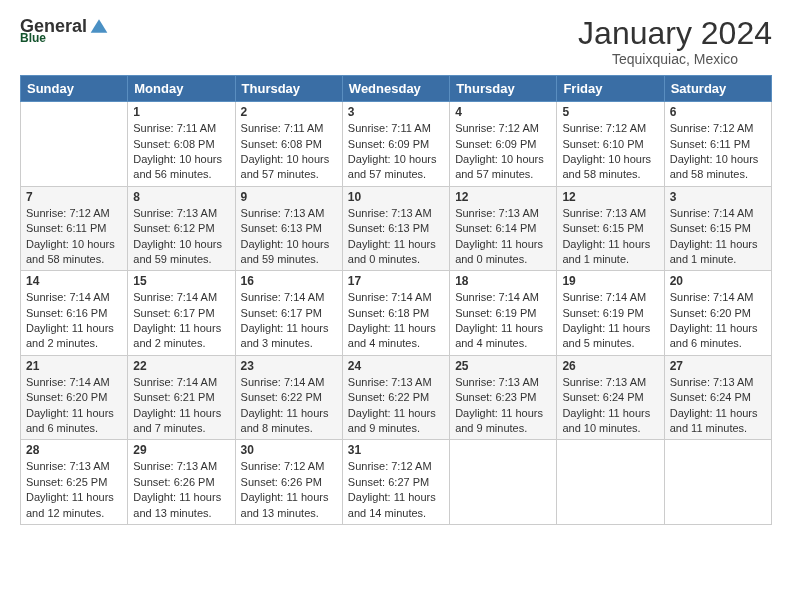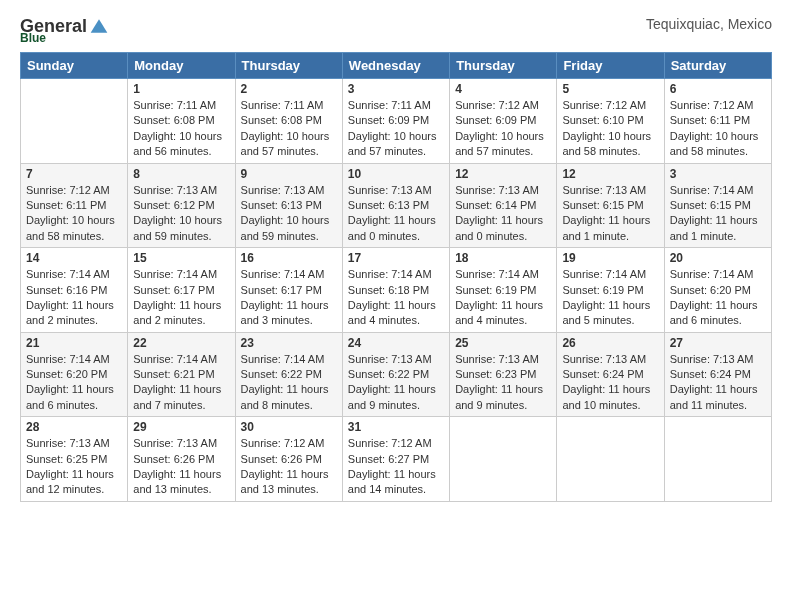--- a/index.html
+++ b/index.html
@@ -113,20 +113,21 @@
         <div style="display:flex;align-items:center;">
           <span class="logo-text-general">General</span>
           <svg class="logo-icon" viewBox="0 0 24 24" xmlns="http://www.w3.org/2000/svg">
             <polygon points="2,20 12,4 22,20" fill="#4a90c4"></polygon>
           </svg>
         </div>
         <span class="logo-text-blue" style="margin-top:-4px;">Blue</span>
       </div>
     </div>
     <div class="title-block">
+      <div class="main-title">January 2024</div>
       <div class="subtitle">Tequixquiac, Mexico</div>
     </div>
   </div>
 
   <table class="calendar-table">
     <thead>
       <tr>
       <th>Sunday</th>
           <th>Monday</th>
           <th>Thursday</th>

